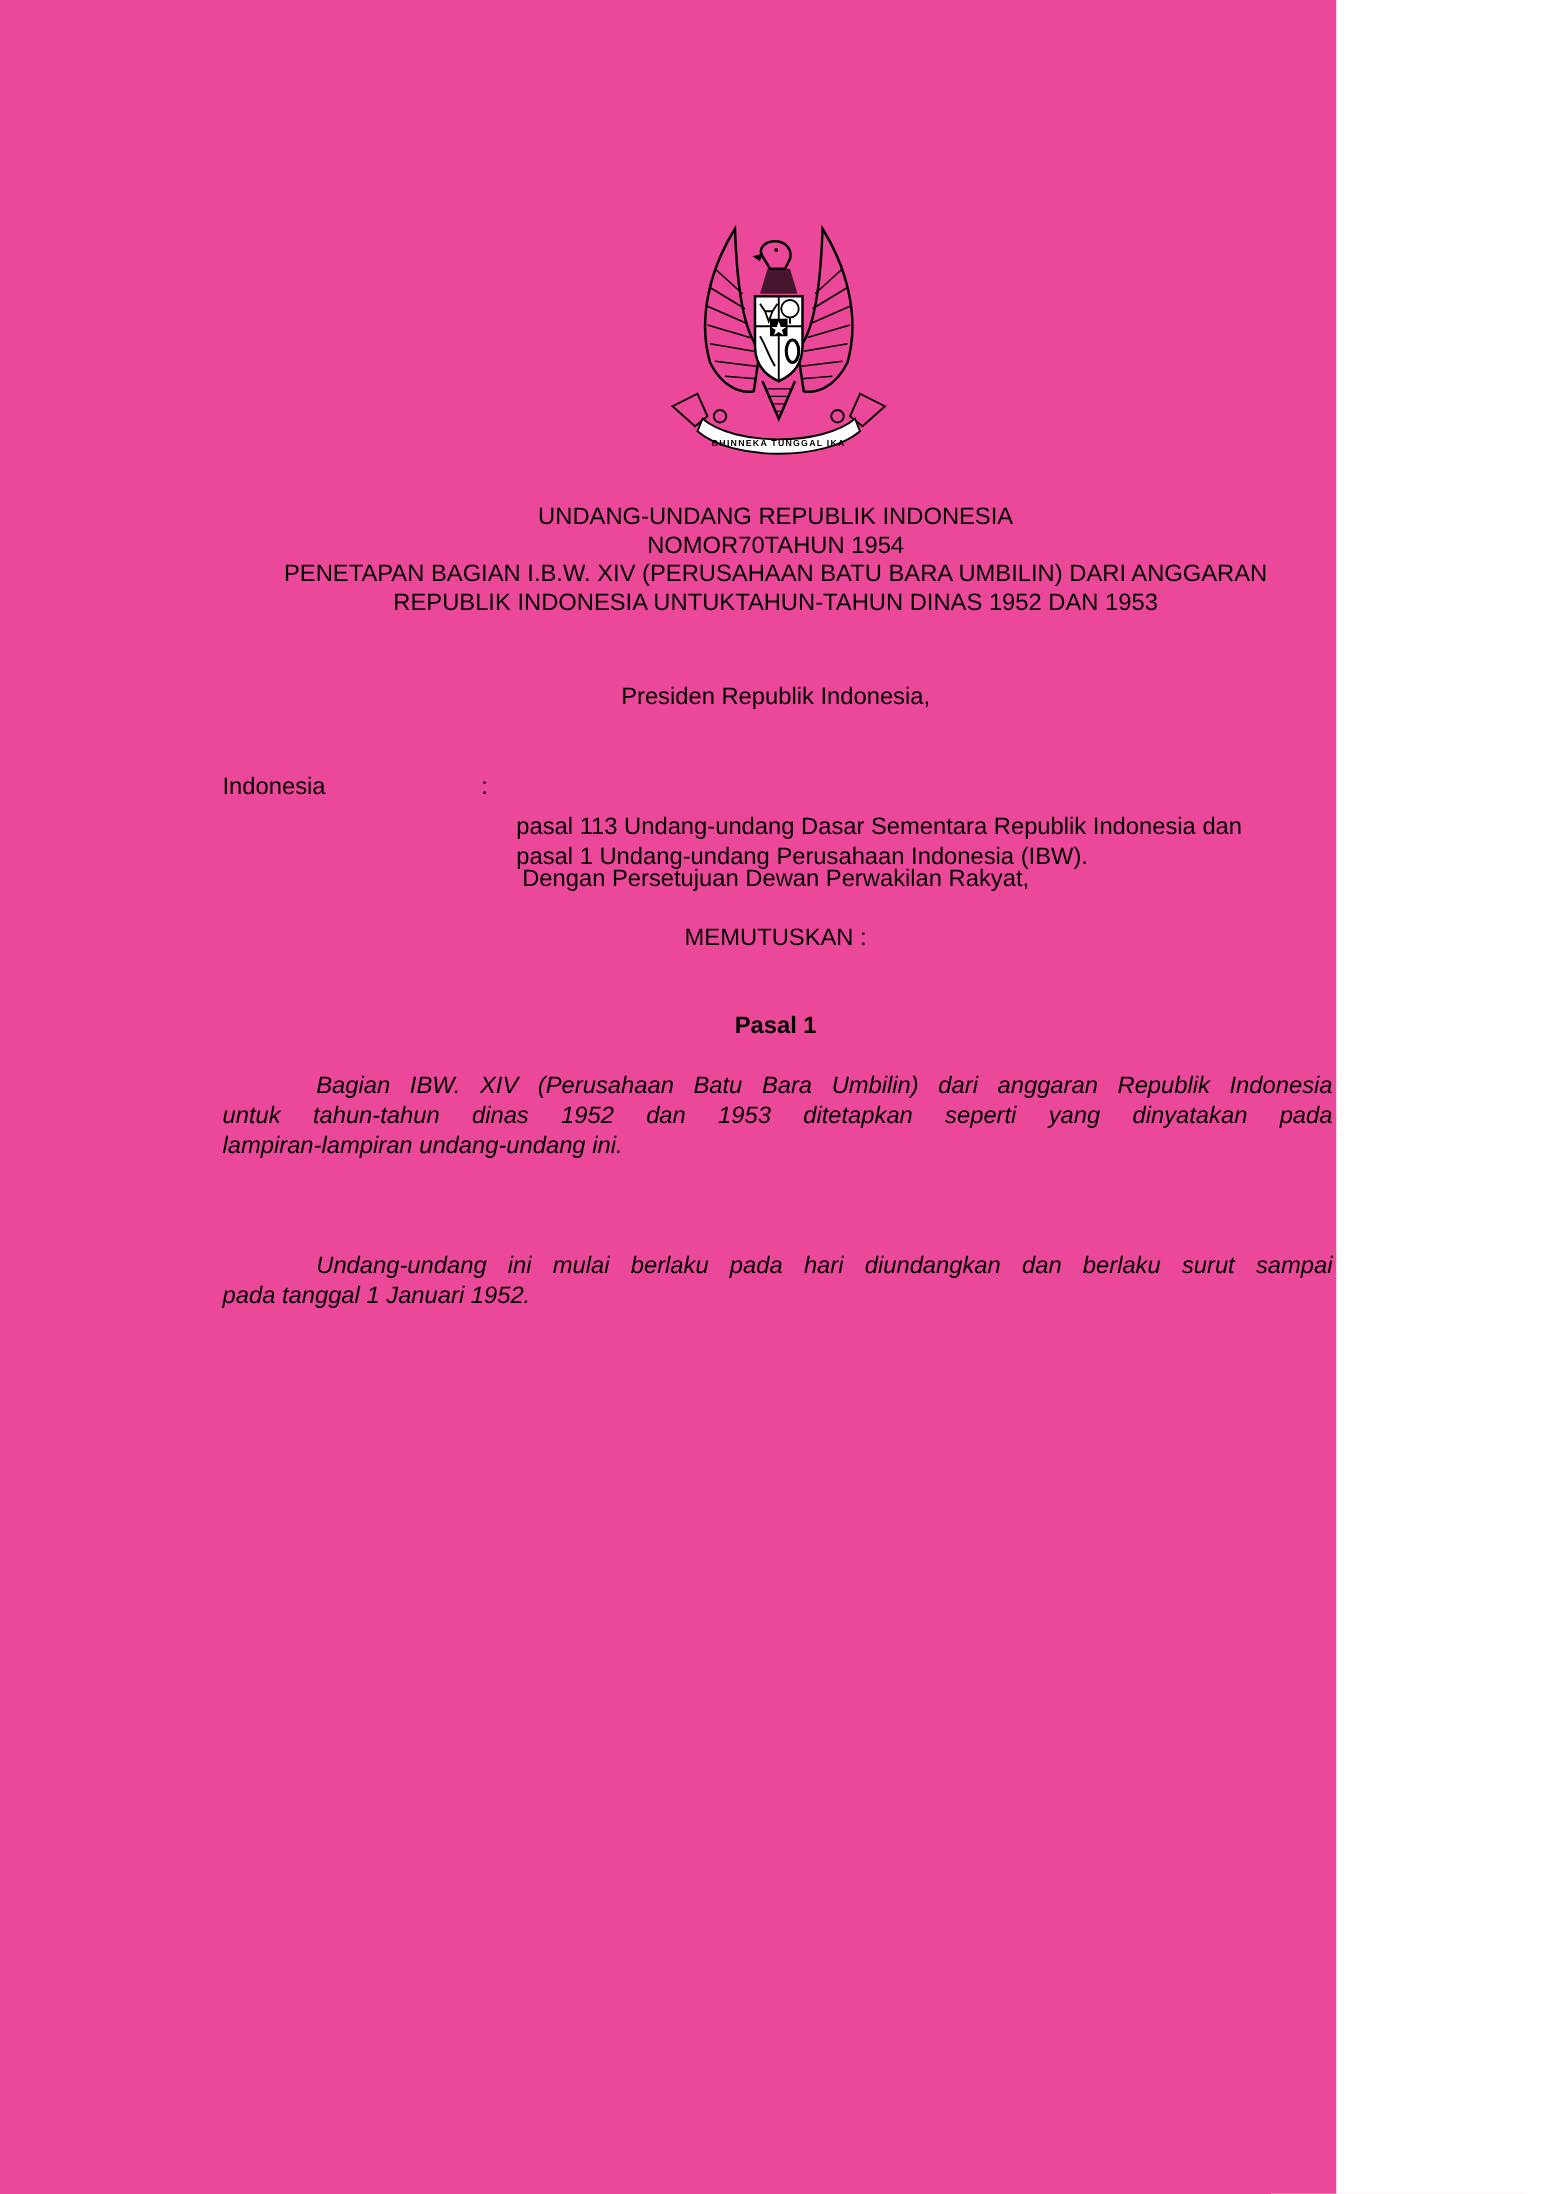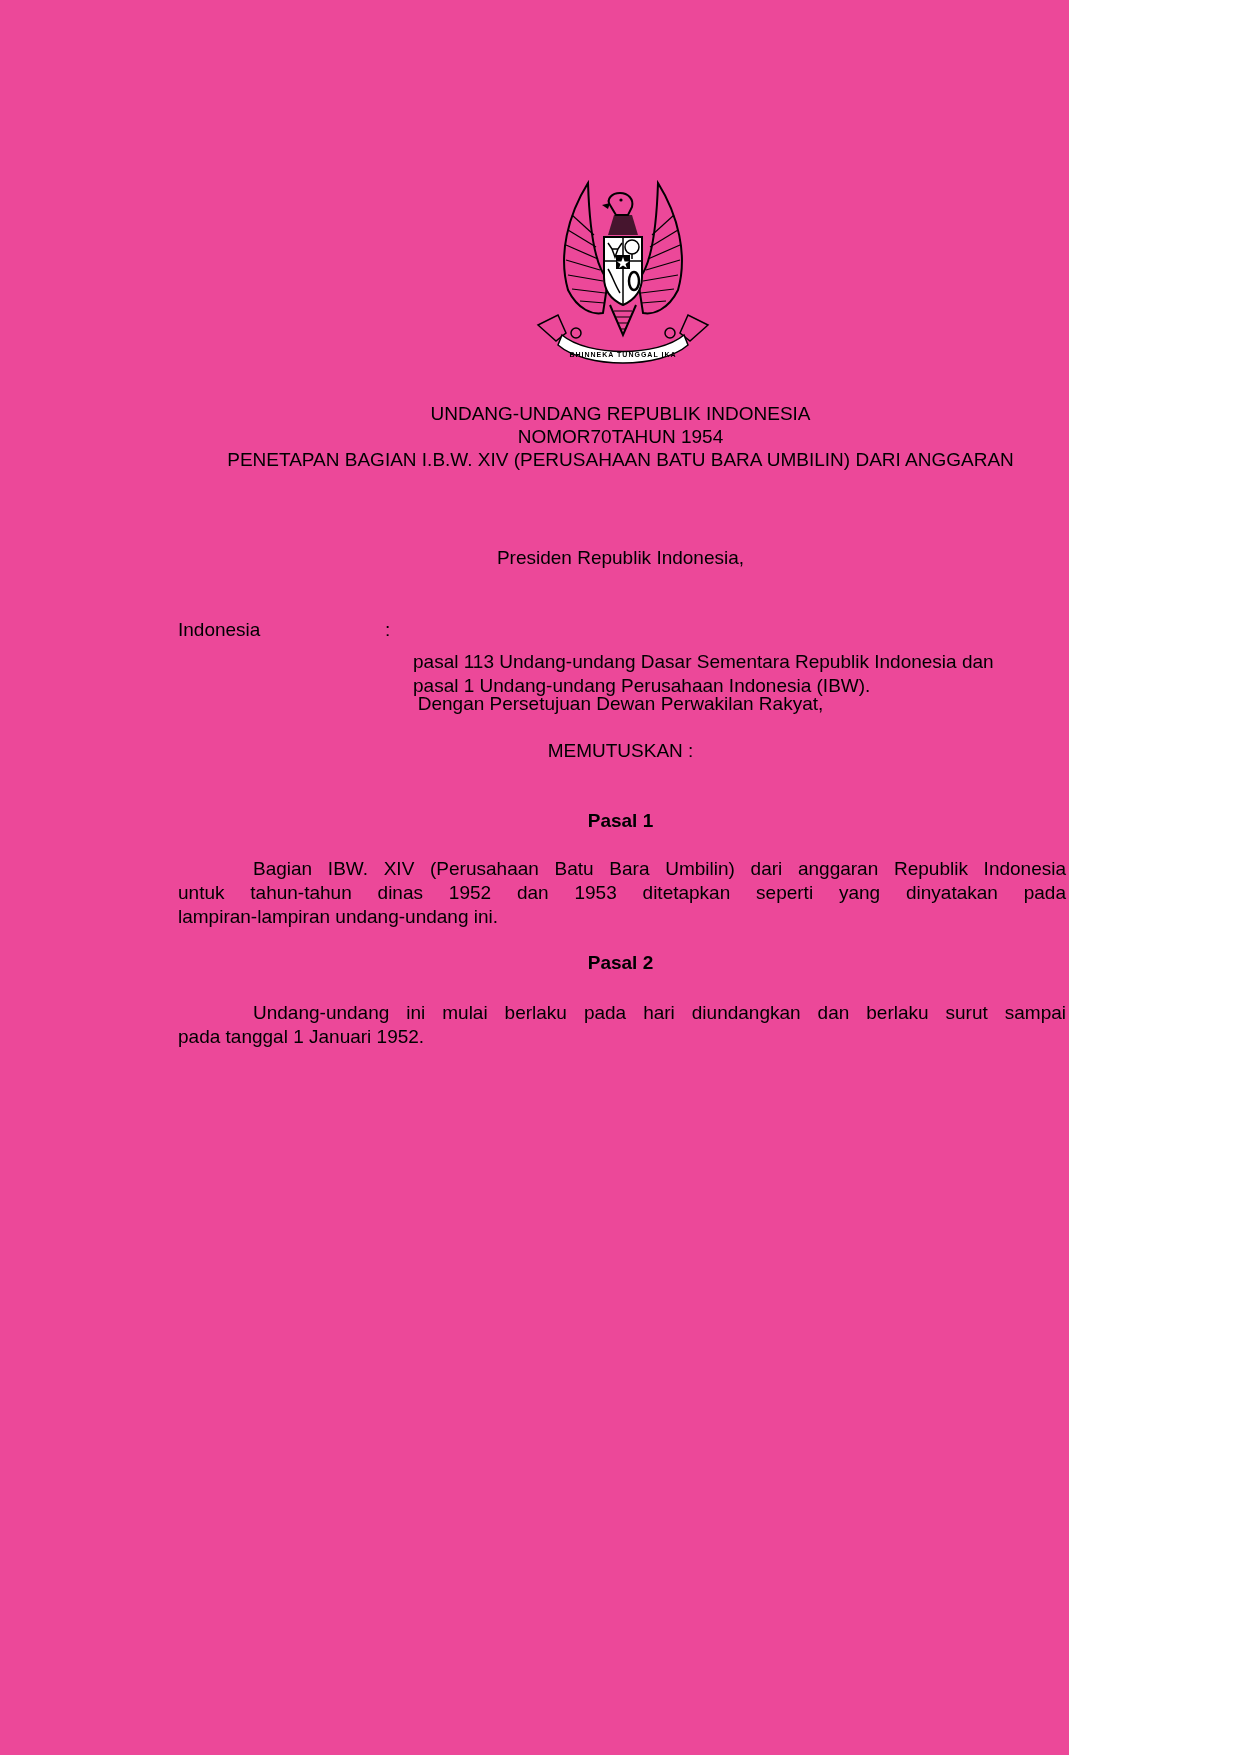--- a/index.html
+++ b/index.html
@@ -72,20 +72,21 @@
     }
     .mengingat .content div { white-space: nowrap; }
 
     .para {
       position: absolute;
       left: 178px;
       width: 888px;
       font-size: 19px;
       line-height: 24px;
       text-align: justify;
+      font-style: italic;
     }
     .para .line {
       display: block;
       text-align: justify;
       text-align-last: justify;
       white-space: nowrap;
     }
     .para .line.indent { padding-left: 75px; }
     .para .line.last { text-align-last: left; }
     .para1 { top: 857px; }
@@ -158,20 +159,21 @@
 
       <circle cx="48" cy="158" r="5" fill="none" stroke="#000" stroke-width="1.5"></circle>
       <circle cx="142" cy="158" r="5" fill="none" stroke="#000" stroke-width="1.5"></circle>
     </svg>
   </div>
 
   <div class="center-line title-block">
     <div class="center-line">UNDANG-UNDANG REPUBLIK INDONESIA</div>
     <div class="center-line">NOMOR70TAHUN 1954</div>
     <div class="center-line">PENETAPAN BAGIAN I.B.W. XIV (PERUSAHAAN BATU BARA UMBILIN) DARI ANGGARAN</div>
+    <div class="center-line">REPUBLIK INDONESIA UNTUKTAHUN-TAHUN DINAS 1952 DAN 1953</div>
   </div>
 
   <div class="center-line preamble">Presiden Republik Indonesia,</div>
 
   <div class="mengingat">
     <span class="label">Indonesia</span>
     <span class="colon">:</span>
     <div class="content">
       <div>pasal 113 Undang-undang Dasar Sementara Republik Indonesia dan</div>
       <div>pasal 1 Undang-undang Perusahaan Indonesia (IBW).</div>
@@ -181,19 +183,18 @@
   <div class="center-line decide">MEMUTUSKAN :</div>
   <div class="center-line consent">Dengan Persetujuan Dewan Perwakilan Rakyat,</div>
 
   <div class="center-line pasal1-heading">Pasal 1</div>
   <div class="para para1">
     <span class="line indent">Bagian IBW. XIV (Perusahaan Batu Bara Umbilin) dari anggaran Republik Indonesia</span>
     <span class="line">untuk tahun-tahun dinas 1952 dan 1953 ditetapkan seperti yang dinyatakan pada</span>
     <span class="line last">lampiran-lampiran undang-undang ini.</span>
   </div>
 
-  <div class="center-line pasal2-heading">Pasal 2</div>
   <div class="para para2">
     <span class="line indent">Undang-undang ini mulai berlaku pada hari diundangkan dan berlaku surut sampai</span>
     <span class="line last">pada tanggal 1 Januari 1952.</span>
   </div>
 
 </div>
 
 </body></html>

